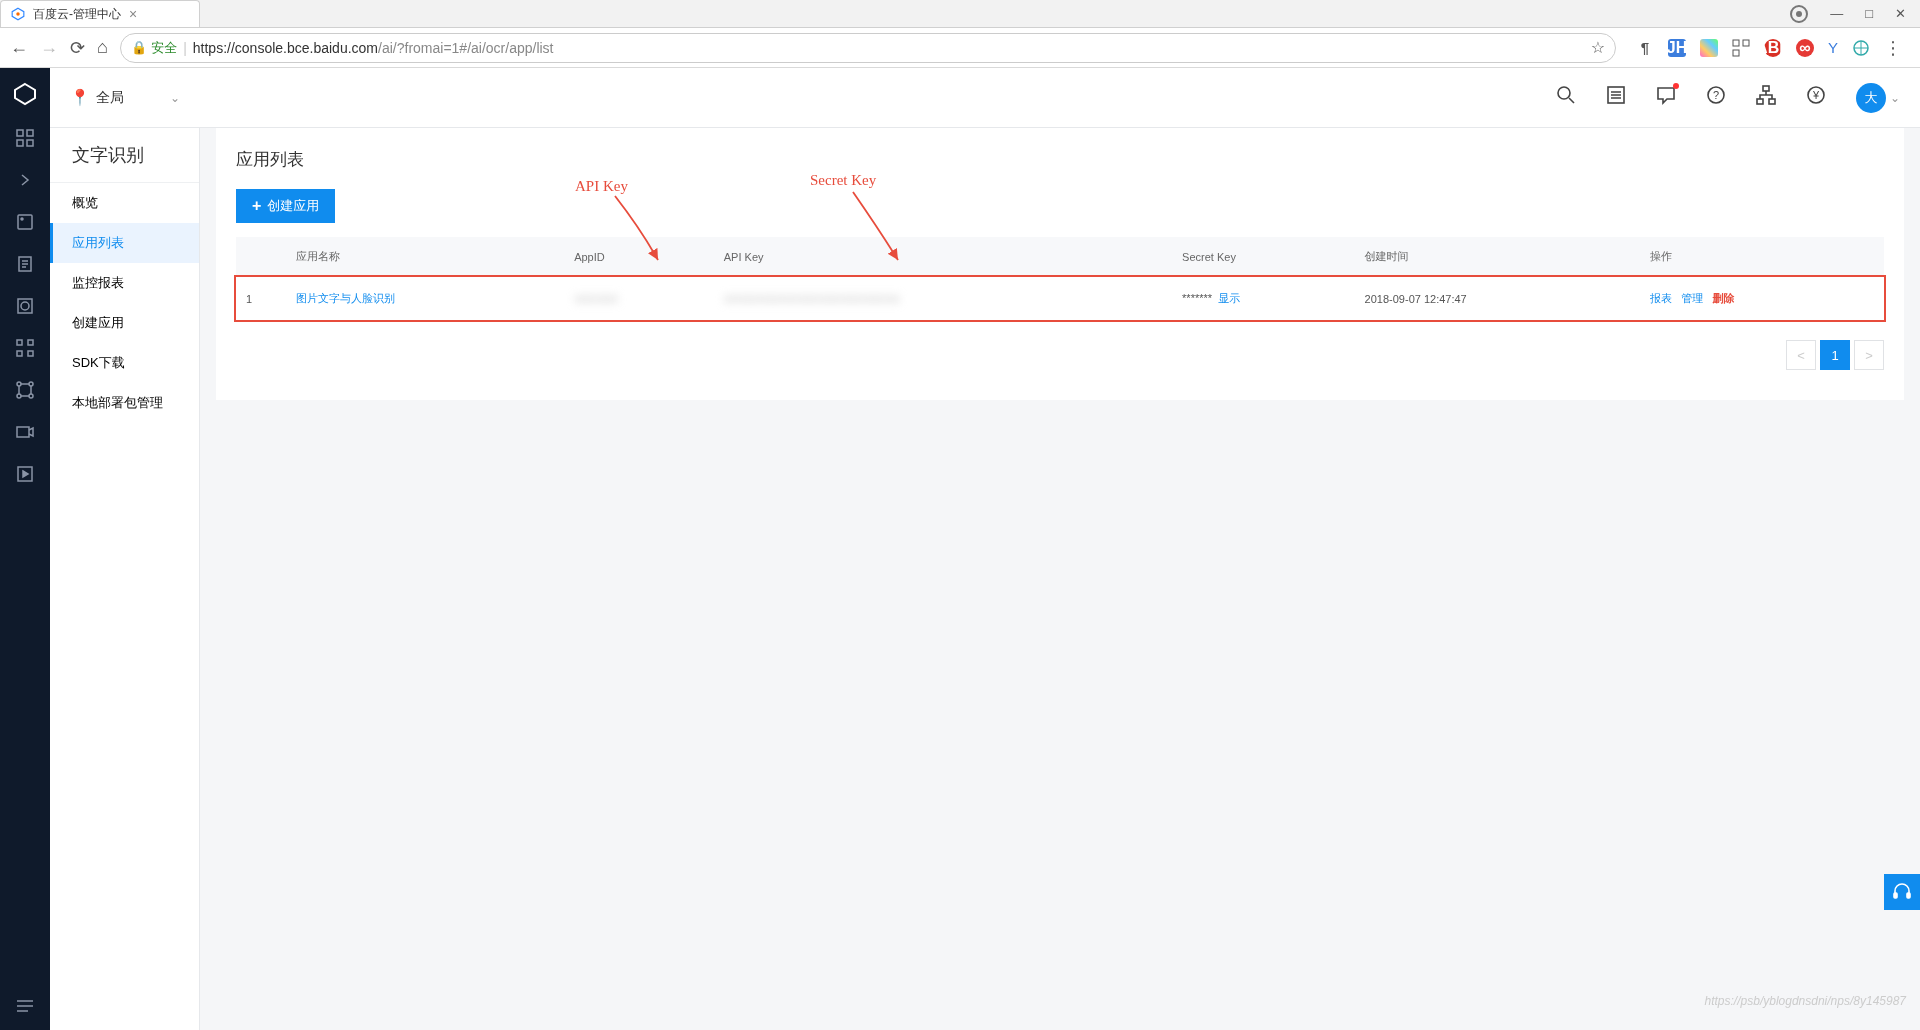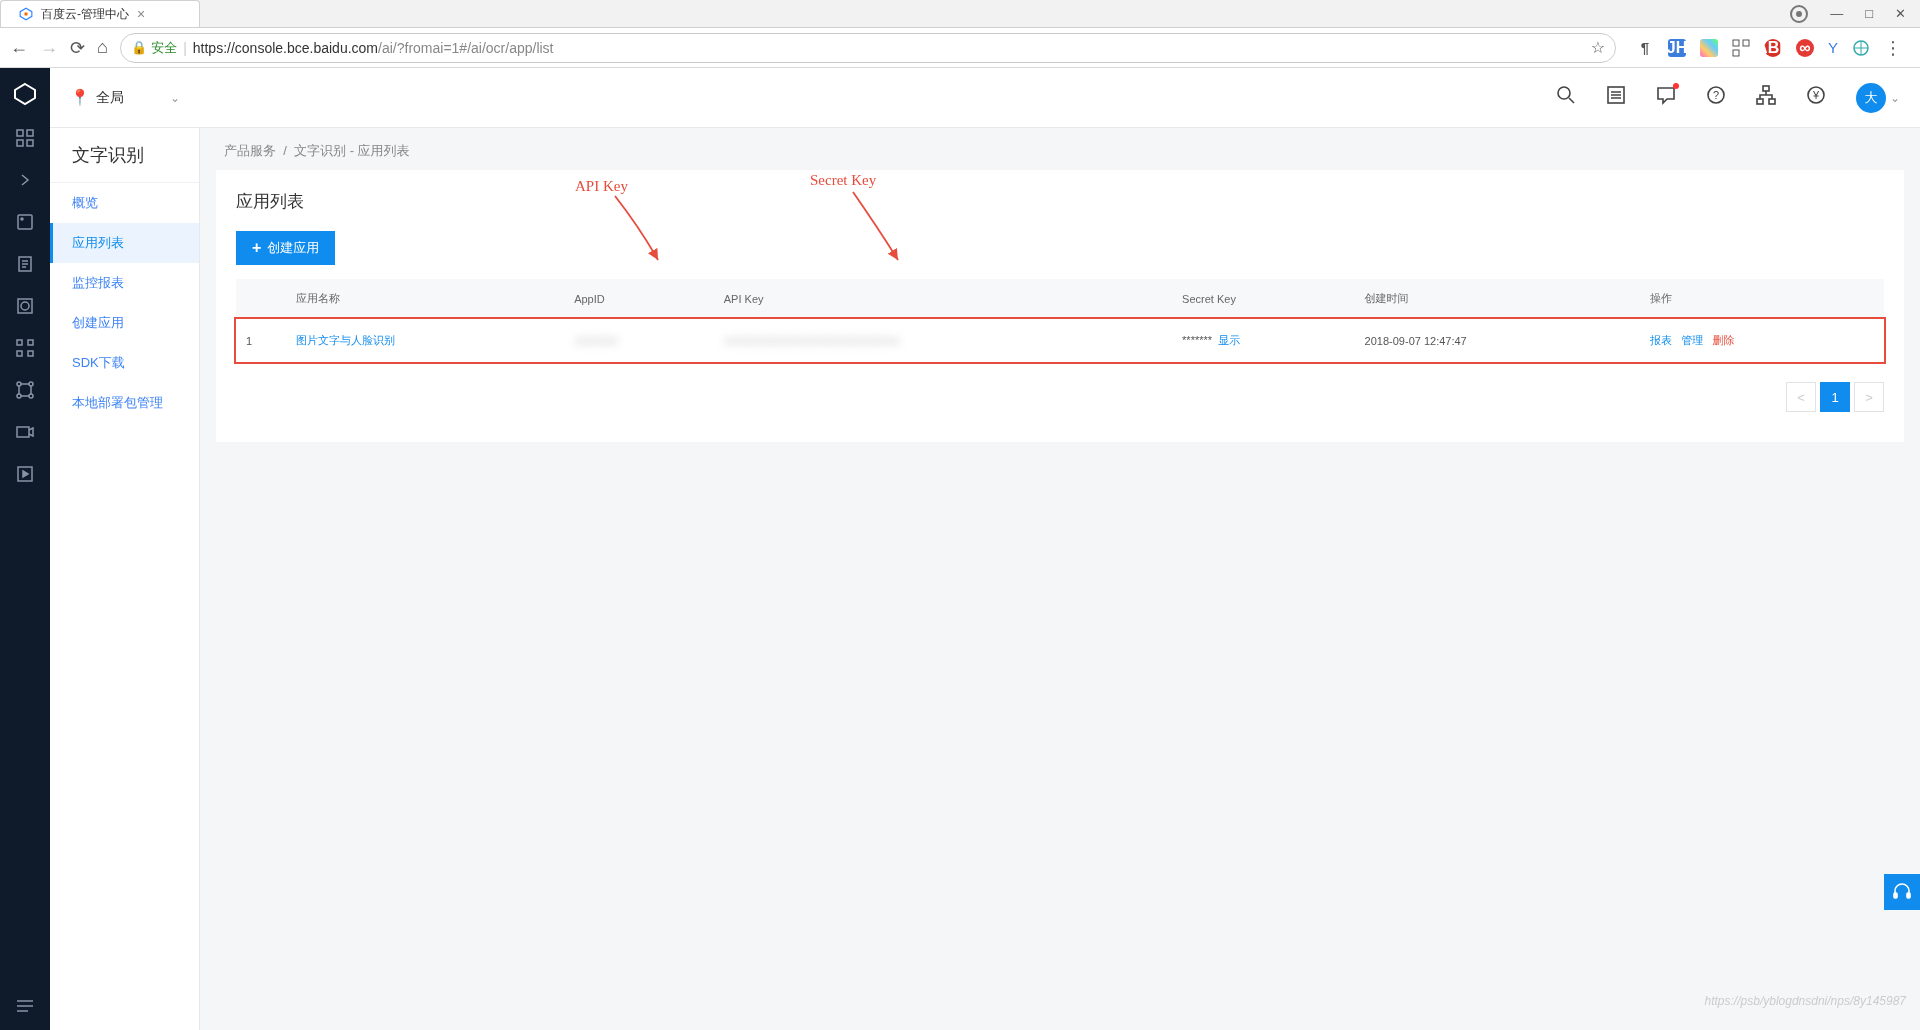--- a/index.html
+++ b/index.html
@@ -1,20 +1,20 @@
 <!DOCTYPE html>
 <html><head>
 <meta charset="utf-8">
 <style>
 * { margin: 0; padding: 0; box-sizing: border-box; font-family: "Microsoft YaHei", Arial, sans-serif; }
 body { background: #fff; height: 100vh; overflow: hidden; }
 
 
 .browser-chrome { height: 28px; background: #f2f2f2; border-bottom: 1px solid #d0d0d0; display: flex; align-items: stretch; }
-.tab { display: flex; align-items: center; background: #fff; border: 1px solid #d0d0d0; border-bottom: none; border-top-left-radius: 4px; border-top-right-radius: 4px; padding: 0 18px; gap: 8px; width: 200px; font-size: 12px; color: #333; }
+.tab { display: flex; align-items: center; background: #fff; border: 1px solid #d0d0d0; border-bottom: none; border-top-left-radius: 4px; border-top-right-radius: 4px; padding: 0 10px; gap: 8px; width: 200px; font-size: 12px; color: #333; }
 .tab-favicon { width: 14px; height: 14px; }
 .tab-close { color: #888; font-size: 14px; cursor: pointer; }
 .win-controls { margin-left: auto; display: flex; align-items: center; gap: 22px; padding: 0 14px; color: #555; }
 .win-controls span { font-size: 13px; }
 .account-circle { width:18px; height:18px; border:2px solid #777; border-radius:50%; display:inline-flex; align-items:center; justify-content:center;}
 .account-circle::after { content:""; width:6px; height:6px; background:#777; border-radius:50%; display:block;}
 
 .toolbar { height: 40px; background: #fff; border-bottom: 1px solid #d9d9d9; display: flex; align-items: center; padding: 0 10px; gap: 12px; }
 .nav-btn { color: #555; font-size: 18px; cursor: pointer; }
 .nav-btn.disabled { color: #bbb; }
@@ -43,36 +43,36 @@
 .topbar-right { margin-left: auto; display: flex; align-items: center; gap: 30px; }
 .top-icon { color: #444; font-size: 18px; cursor:pointer; position:relative;}
 .dot { position:absolute; top:-2px; right:-3px; width:6px; height:6px; background:#f33; border-radius:50%;}
 .avatar { width: 30px; height: 30px; border-radius: 50%; background: #108cee; color: #fff; display: flex; align-items: center; justify-content: center; font-size: 13px; }
 .avatar-wrap { display:flex; align-items:center; gap:4px; cursor:pointer;}
 
 .body { flex: 1; display: flex; overflow: hidden; }
 
 .sidebar { width: 150px; background: #fff; border-right: 1px solid #e6e8eb; }
 .sidebar-title { height: 55px; display: flex; align-items: center; padding: 0 22px; font-size: 18px; color: #333; border-bottom: 1px solid #eef0f2; }
-.nav-item { height: 40px; display: flex; align-items: center; padding: 0 22px; font-size: 13px; color: #3b82f6; cursor: pointer; }
+.nav-item { height: 40px; display: flex; align-items: center; padding: 0 22px; font-size: 13px; color: #000000; cursor: pointer; }
 .nav-item.active { background: #eaf3fe; color: #108cee; border-left: 3px solid #108cee; padding-left: 19px; }
 
 .content { flex: 1; overflow: auto; position:relative;}
 .breadcrumb { padding: 14px 24px 10px; font-size: 13px; color: #888; }
 .breadcrumb a { color: #888; text-decoration:none;}
 .panel { margin: 0 16px 16px; background: #fff; padding: 20px 20px 30px; }
 .panel-title { font-size: 17px; color: #333; margin-bottom: 18px; }
 .create-btn { background: #108cee; color: #fff; border: none; height: 34px; padding: 0 16px; font-size: 13px; display: inline-flex; align-items: center; gap: 6px; cursor: pointer; margin-bottom: 14px; }
 .create-btn .plus { font-size: 16px; font-weight:bold;}
 
 table { width: 100%; border-collapse: collapse; font-size: 11px; }
 thead th { background: #f7f8fa; color: #666; font-weight: normal; text-align: left; padding: 12px 10px; border-bottom: 1px solid #eef0f2; }
 tbody td { padding: 14px 10px; color: #555; }
 .link { color: #108cee; cursor: pointer; text-align: center; }
-.danger { color: #e74c3c; cursor: pointer; }
+.danger { color: #e74c3c; cursor: pointer; font-weight: bold; }
 .blur { filter: blur(4px); color:#bbb; user-select:none;}
 .row-highlight { outline: 2px solid #e74c3c; }
 
 .pagination { display: flex; justify-content: flex-end; gap: 4px; margin-top: 20px; }
 .page-btn { width: 30px; height: 30px; border: 1px solid #e0e2e5; background: #fff; color: #999; display: flex; align-items: center; justify-content: center; font-size: 13px; cursor: pointer; }
 .page-btn.active { background: #108cee; border-color: #108cee; color: #fff; }
 .page-btn.disabled { color: #ccc; cursor: default; }
 
 
 .annot { position:absolute; color:#e74c3c; font-size:15px; font-family: "Times New Roman", serif; pointer-events:none;}
@@ -264,25 +264,20 @@
           </div>
         <div class="nav-item">
             <span>SDK下载</span>
           </div>
         <div class="nav-item">
             <span>本地部署包管理</span>
           </div>
       </div>
 
       <div class="content">
-        <div class="breadcrumb">
-          <a>产品服务</a>
-          &nbsp;/&nbsp;
-          <span>文字识别 - 应用列表</span>
-        </div>
 
         <span class="annot" style="left:375px; top:50px;">API Key</span>
         <svg class="arrow" style="left:410px; top:60px;" width="60" height="80">
             <defs>
               <marker id="ah1" markerWidth="8" markerHeight="8" refX="6" refY="3" orient="auto">
                 <path d="M0,0 L6,3 L0,6 Z" fill="#e74c3c"></path>
               </marker>
             </defs>
             <path d="M5 8 Q30 40 48 72" stroke="#e74c3c" stroke-width="1.8" fill="none" marker-end="url(#ah1)"></path>
           </svg>

